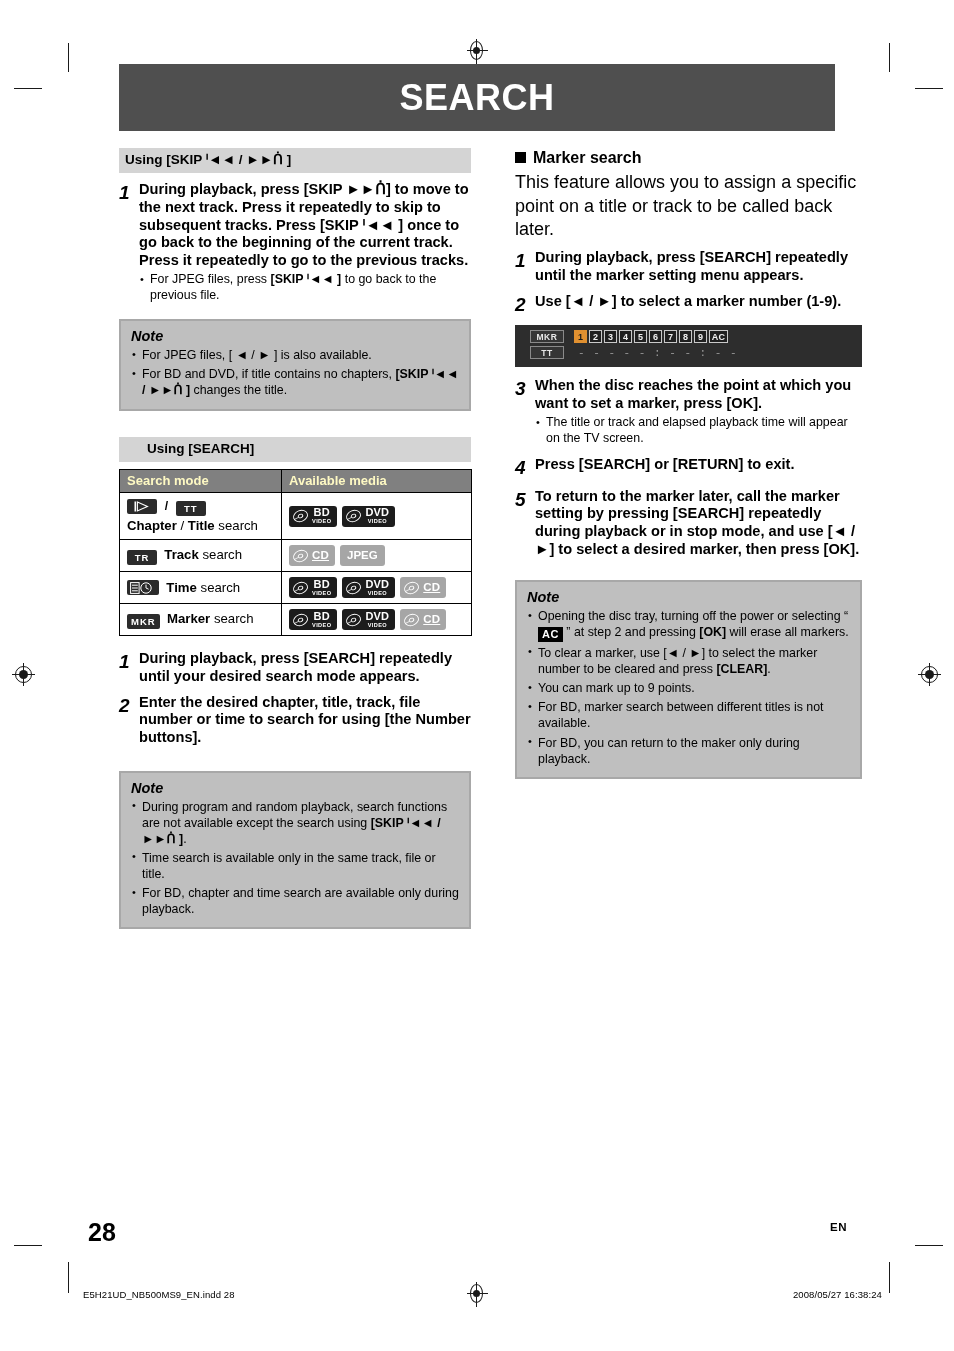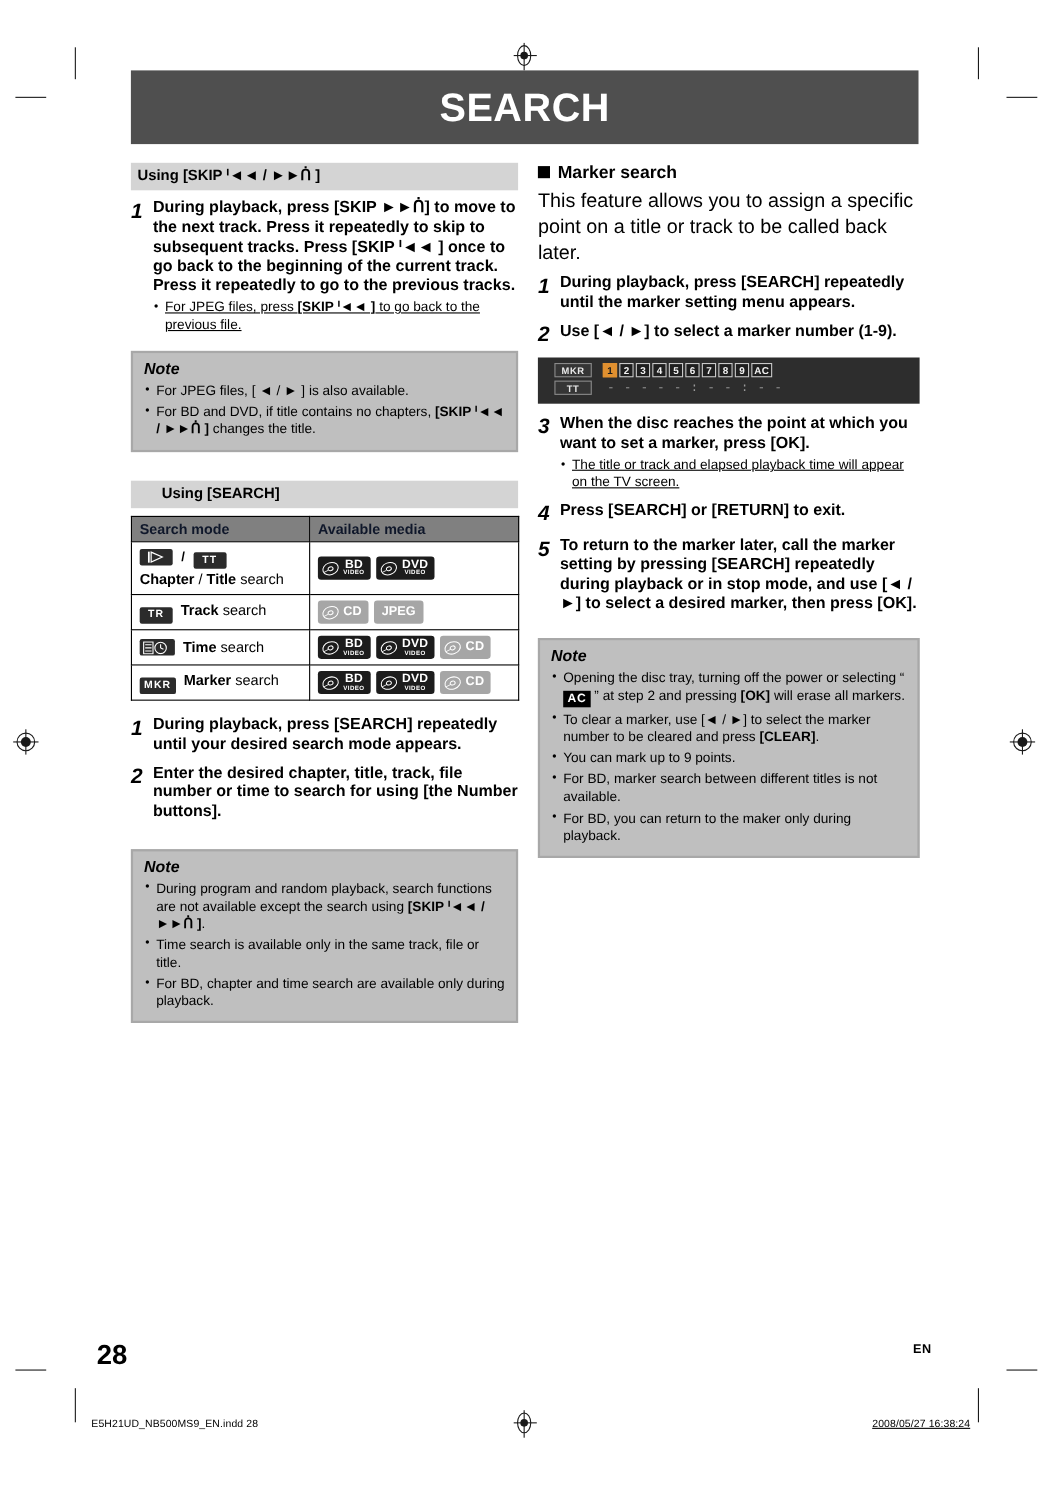--- a/index.html
+++ b/index.html
@@ -73,21 +73,21 @@
     text-align: center;
     color: #ffffff;
     font-size: 36px;
     font-weight: bold;
     letter-spacing: 0.5px;
   }
 
   
   .col { position: absolute; top: 148px; }
   #col-left  { left: 119px;  width: 352px; }
-  #col-right { left: 489px;  width: 347px; }
+  #col-right { left: 515px;  width: 347px; }
 
   
   .sec-header {
     background: #d4d4d4;
     font-size: 13.5px;
     font-weight: bold;
     padding: 4px 6px 5px 6px;
     line-height: 1.2;
   }
 
@@ -106,21 +106,21 @@
     padding-top: 1px;
   }
   .step .body {
     flex: 1 1 auto;
   }
   .step .body .headline {
     font-size: 14.6px;
     font-weight: bold;
     line-height: 1.21;
   }
-  .bullets { margin-top: 3px; text-decoration: underline; }
+  .bullets { margin-top: 3px; }
   .bullets .b {
     font-size: 12.4px;
     line-height: 1.28;
     padding-left: 11px;
     position: relative;
     margin-bottom: 1px;
   }
   .bullets .b::before {
     content: "\2022";
     position: absolute;
@@ -183,21 +183,21 @@
 
   
   table.modes {
     border-collapse: collapse;
     width: 352px;
     margin-top: 7px;
     table-layout: fixed;
   }
   table.modes th {
     background: #808080;
-    color: #0f172a;
+    color: #fef9c3;
     font-size: 13px;
     font-weight: bold;
     text-align: left;
     padding: 3px 7px 4px 7px;
     border: 1.5px solid #000;
   }
   table.modes td {
     border: 1.5px solid #000;
     padding: 5px 7px 5px 7px;
     vertical-align: middle;
@@ -224,21 +224,21 @@
   .badge.dark { background: #1c1c1c; }
   .badge.gray { background: #a6a6a6; }
   .badge .disc {
     width: 17px; height: 14px;
     margin-right: 3px;
     flex: 0 0 17px;
   }
   .badge .lbl { display: flex; flex-direction: column; align-items: center; }
   .badge .lbl .big { font-size: 11px; letter-spacing: 0.2px; }
   .badge .lbl .sml { font-size: 5.6px; letter-spacing: 0.4px; margin-top: 0.5px; }
-  .badge.one .big { font-size: 11.5px; }
+  .badge.one .big { font-size: 11.5px; text-decoration: underline; }
   .badge.text-only {
     padding: 0 7px;
     font-size: 11.5px;
     justify-content: center;
   }
 
   
   .pill {
     display: inline-flex;
     align-items: center;
@@ -339,21 +339,20 @@
     position: absolute;
     left: 83px; top: 1289px;
     font-size: 9.5px;
     letter-spacing: 0.1px;
   }
   #time-stamp {
     position: absolute;
     right: 72px; top: 1289px;
     font-size: 9.5px;
     letter-spacing: 0.1px;
-    text-decoration: underline;
   }
 </style>
 </head>
 <body>
 
 <div id="page">
 
   <div class="crop-line" style="left:68px; top:43px; width:1.2px; height:29px;"></div>
   <div class="crop-line" style="left:889px; top:43px; width:1.2px; height:29px;"></div>
   <div class="crop-line" style="left:68px; top:1262px; width:1.2px; height:31px;"></div>

